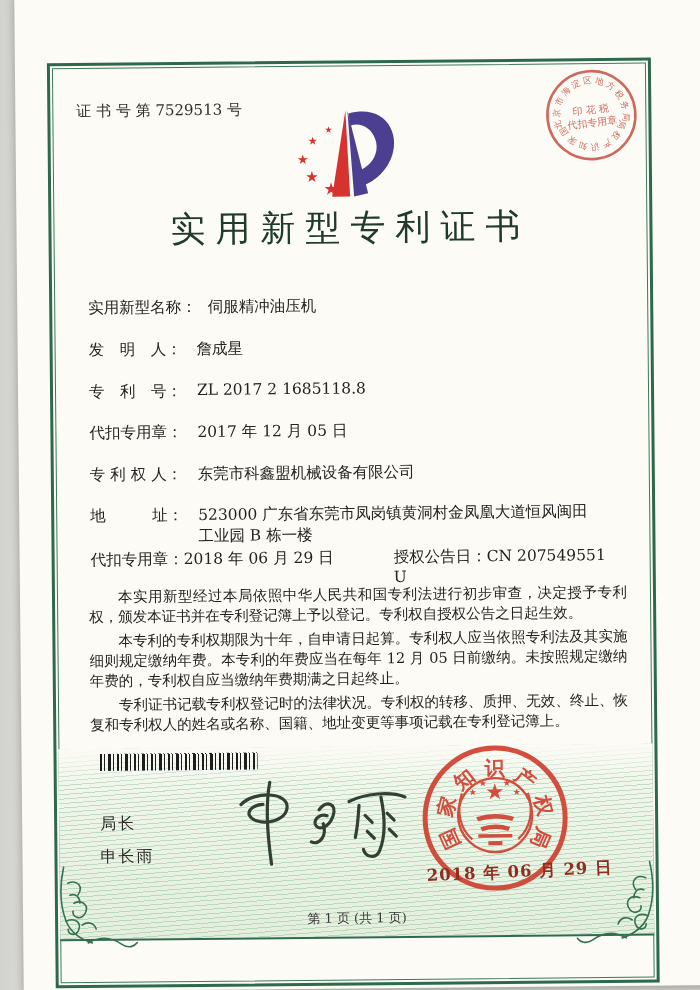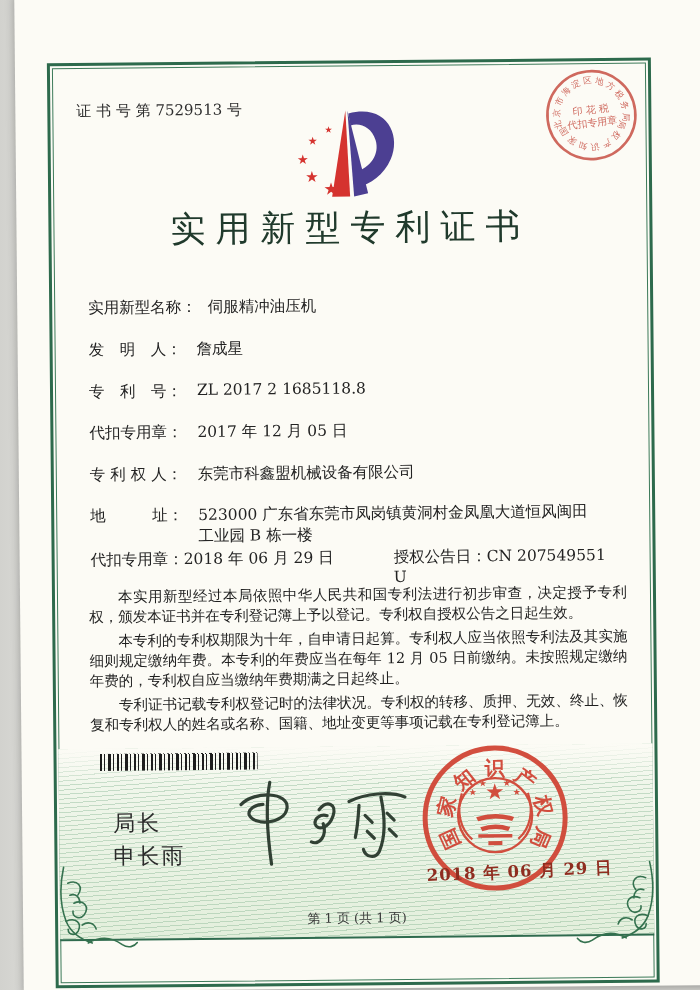--- a/index.html
+++ b/index.html
@@ -35,22 +35,22 @@
         border-bottom:2px solid #2f6b4e;}
   .band::before{content:"";position:absolute;left:0;right:0;top:0;height:36px;
         background:linear-gradient(180deg,#fcfbf5,rgba(252,251,245,0));}
   .corner{position:absolute;bottom:-10px;}
   .corner-left{left:-2px;}
   .corner-right{right:-2px;transform:scaleX(-1);}
   .barcode{position:absolute;left:43px;top:688px;width:158px;height:17px;
         background:repeating-linear-gradient(90deg,#1d1d1d 0 2px,transparent 2px 4px,
           #1d1d1d 4px 5px,transparent 5px 8px,#1d1d1d 8px 11px,transparent 11px 13px,
           #1d1d1d 13px 14px,transparent 14px 17px);}
-  .officer{position:absolute;left:56px;top:741px;font-family:"DejaVu Sans","Liberation Sans",sans-serif;
-        font-size:22px;color:#2b2b2b;letter-spacing:2px;line-height:33px;}
+  .officer{position:absolute;left:43px;top:741px;font-family:"DejaVu Sans","Liberation Sans",sans-serif;
+        font-size:16px;color:#2b2b2b;letter-spacing:2px;line-height:33px;}
   .sig{position:absolute;left:158px;top:712px;}
   .seal{position:absolute;left:353px;top:671px;opacity:.93;}
   .sealdate{position:absolute;left:362px;top:799px;width:200px;text-align:center;
         font-size:16.5px;color:#8f2d20;letter-spacing:1px;transform:rotate(-2deg);font-weight:600;}
   .stamp{position:absolute;left:491px;top:4px;opacity:.88;}
   .footer{position:absolute;left:0;top:846px;width:100%;text-align:center;
         font-size:13px;color:#3a3a3a;}
 </style>
 </head>
 <body>

